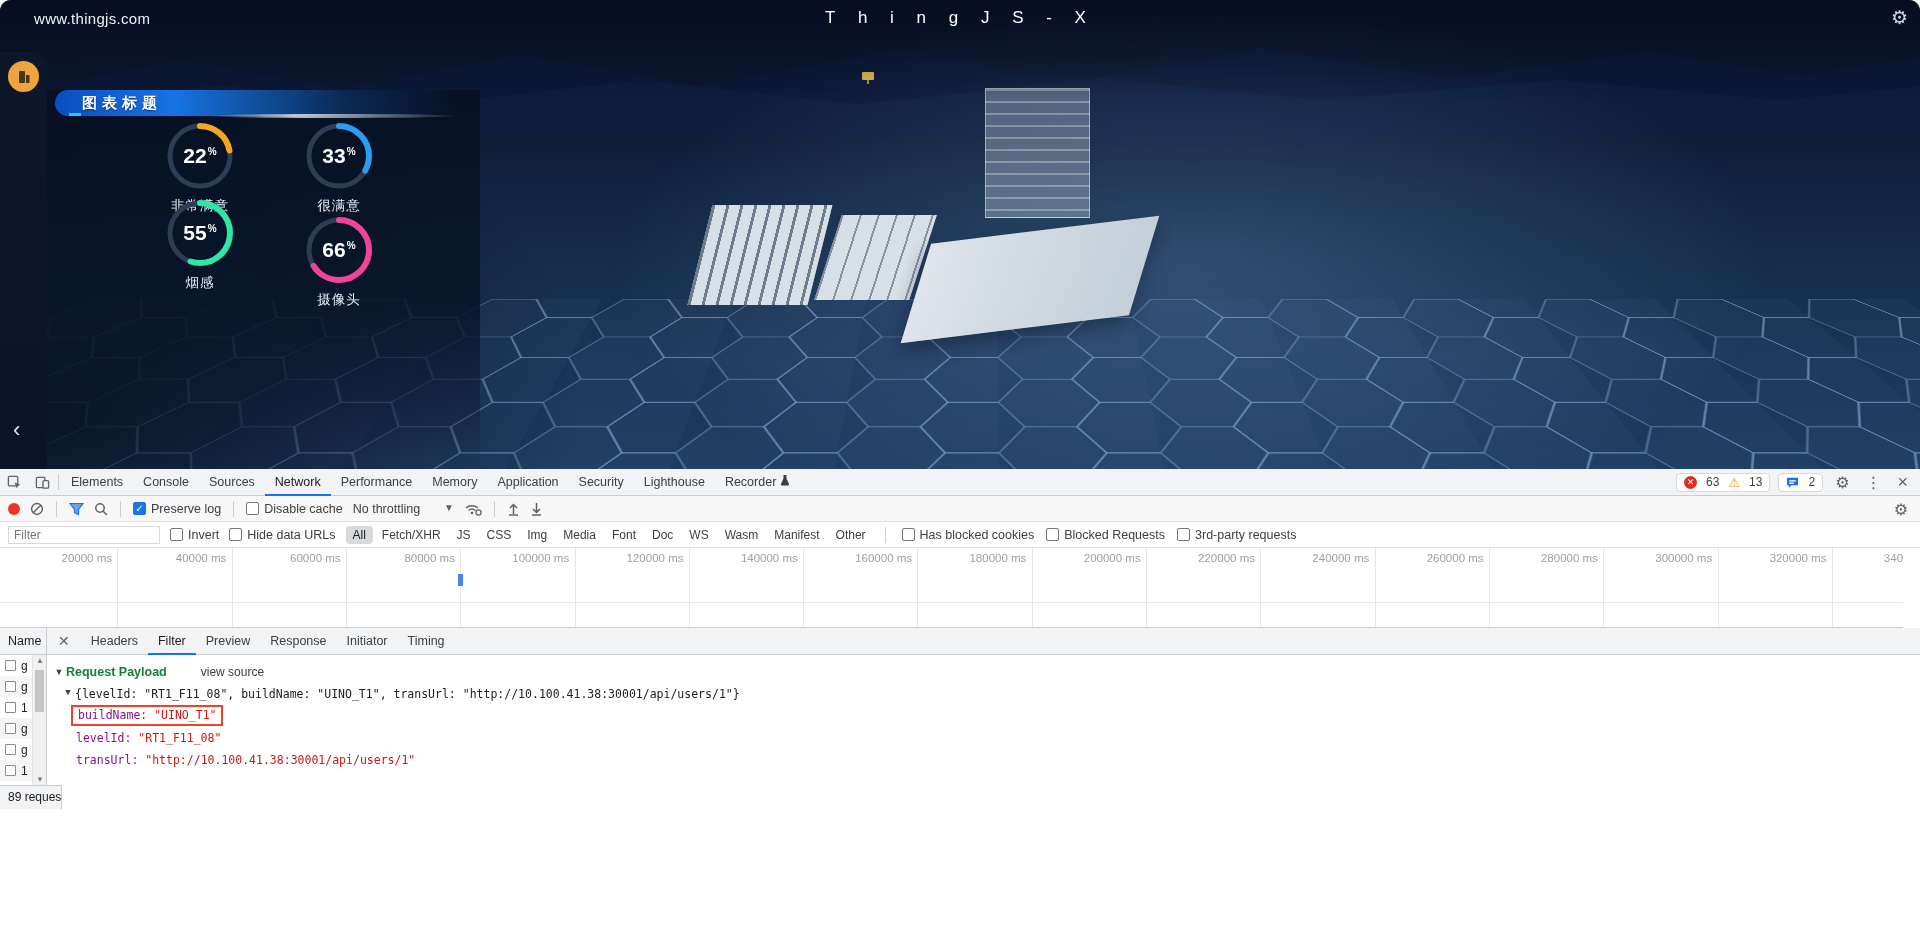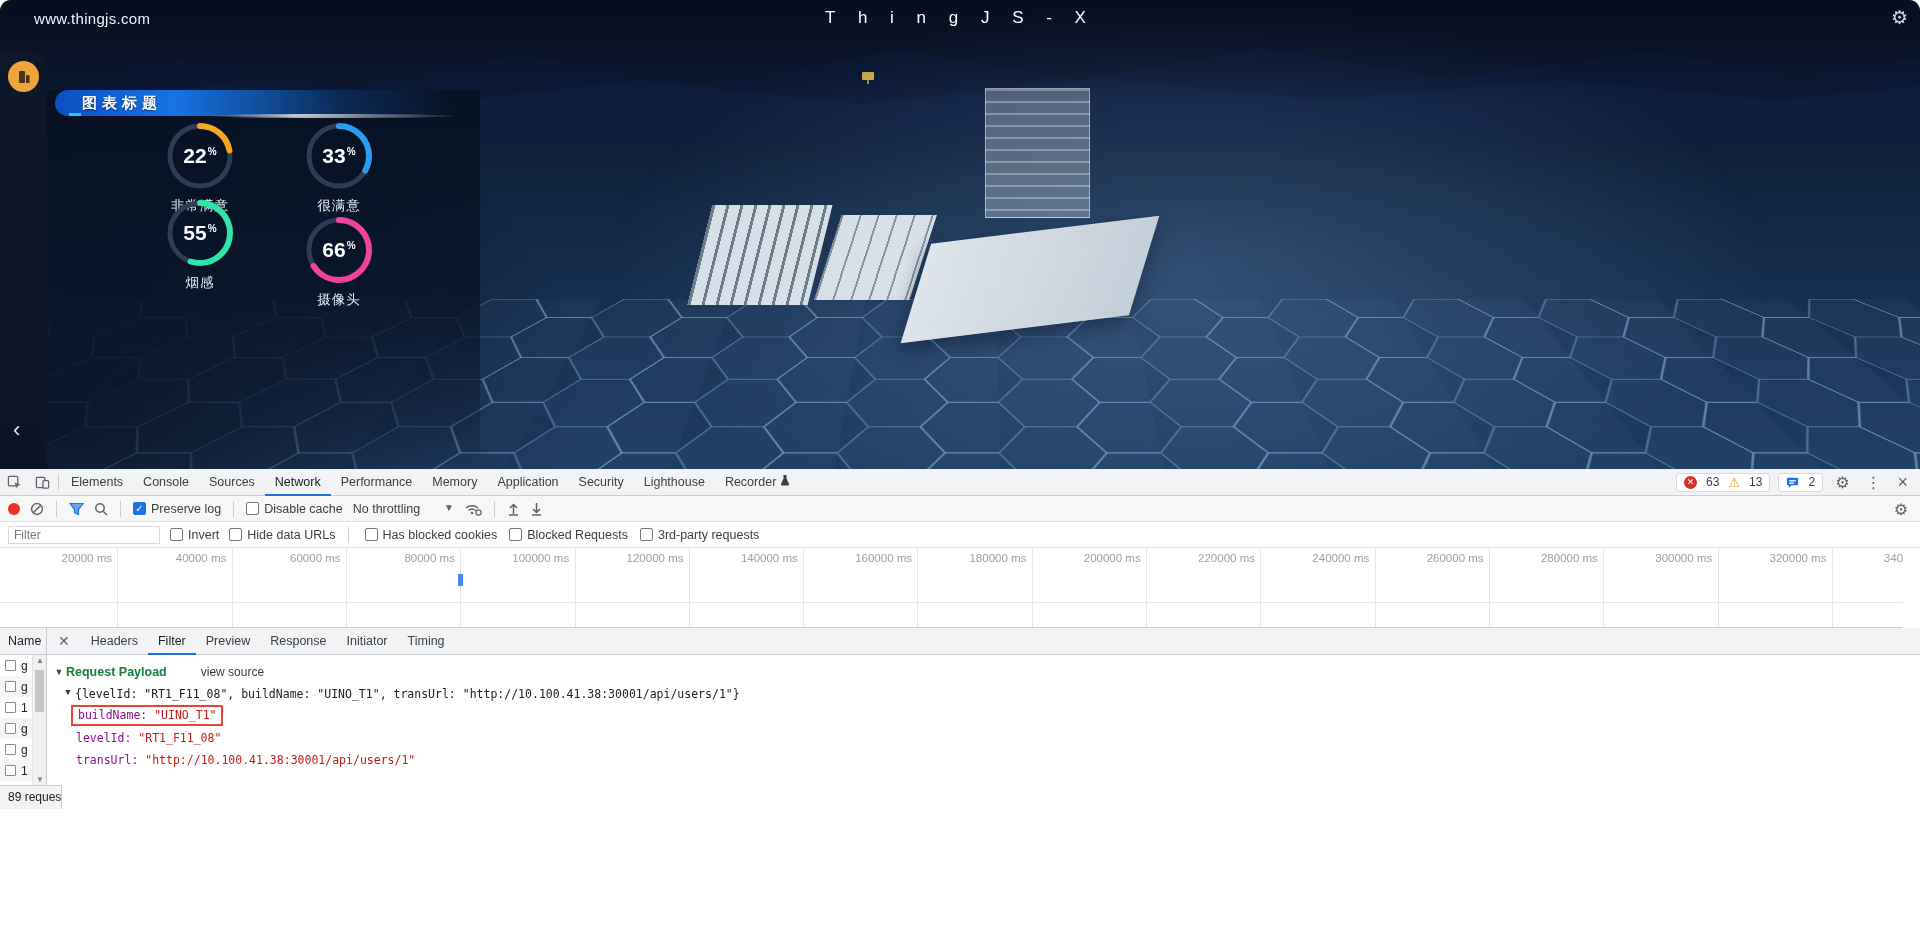--- a/index.html
+++ b/index.html
@@ -332,20 +332,34 @@
     <div class="dt-filterbar">
       <input class="filter-input" placeholder="Filter" style="">
       <div class="cb-group">
         <span class="cb"></span>
         <span>Invert</span>
       </div>
       <div class="cb-group">
         <span class="cb"></span>
         <span>Hide data URLs</span>
       </div>
+      <div class="filter-types">
+          <span class="type-pill active">All</span>
+          <span class="type-pill">Fetch/XHR</span>
+          <span class="type-pill">JS</span>
+          <span class="type-pill">CSS</span>
+          <span class="type-pill">Img</span>
+          <span class="type-pill">Media</span>
+          <span class="type-pill">Font</span>
+          <span class="type-pill">Doc</span>
+          <span class="type-pill">WS</span>
+          <span class="type-pill">Wasm</span>
+          <span class="type-pill">Manifest</span>
+          <span class="type-pill">Other</span>
+        </div>
       <div class="vsep"></div>
       <div class="more-filters">
           <div class="cb-group">
             <span class="cb"></span>
             <span>Has blocked cookies</span>
           </div>
           <div class="cb-group">
             <span class="cb"></span>
             <span>Blocked Requests</span>
           </div>

